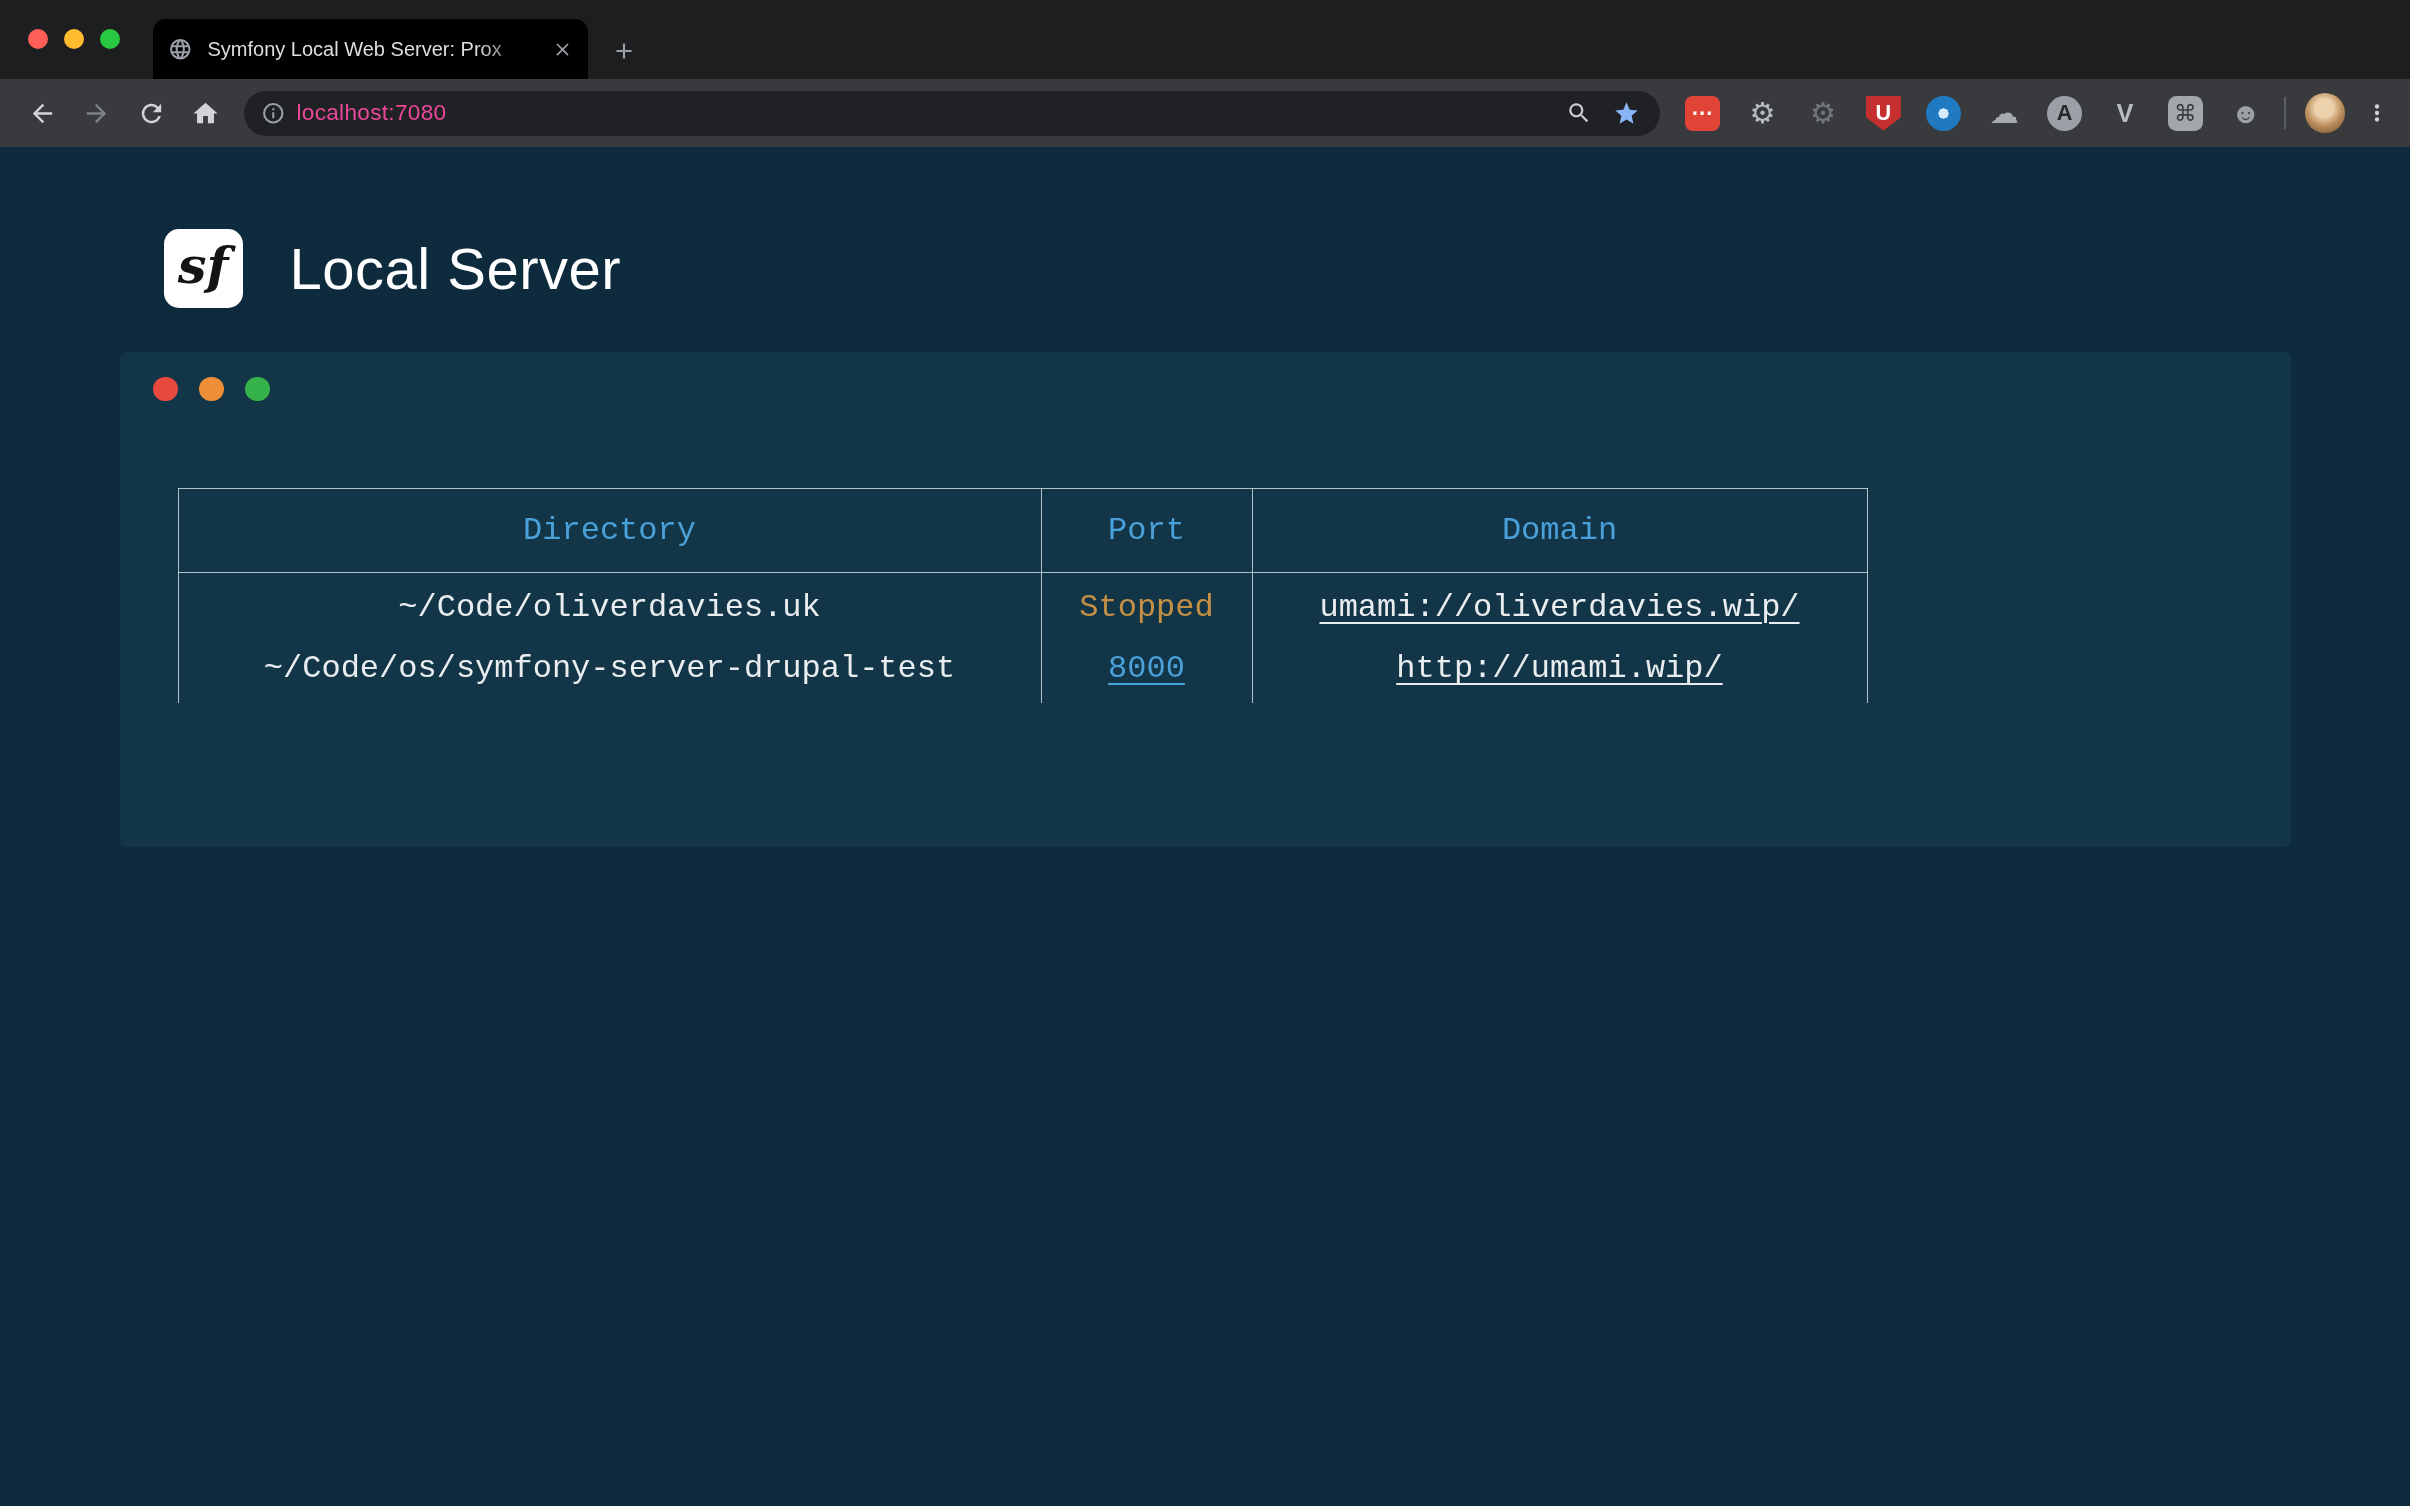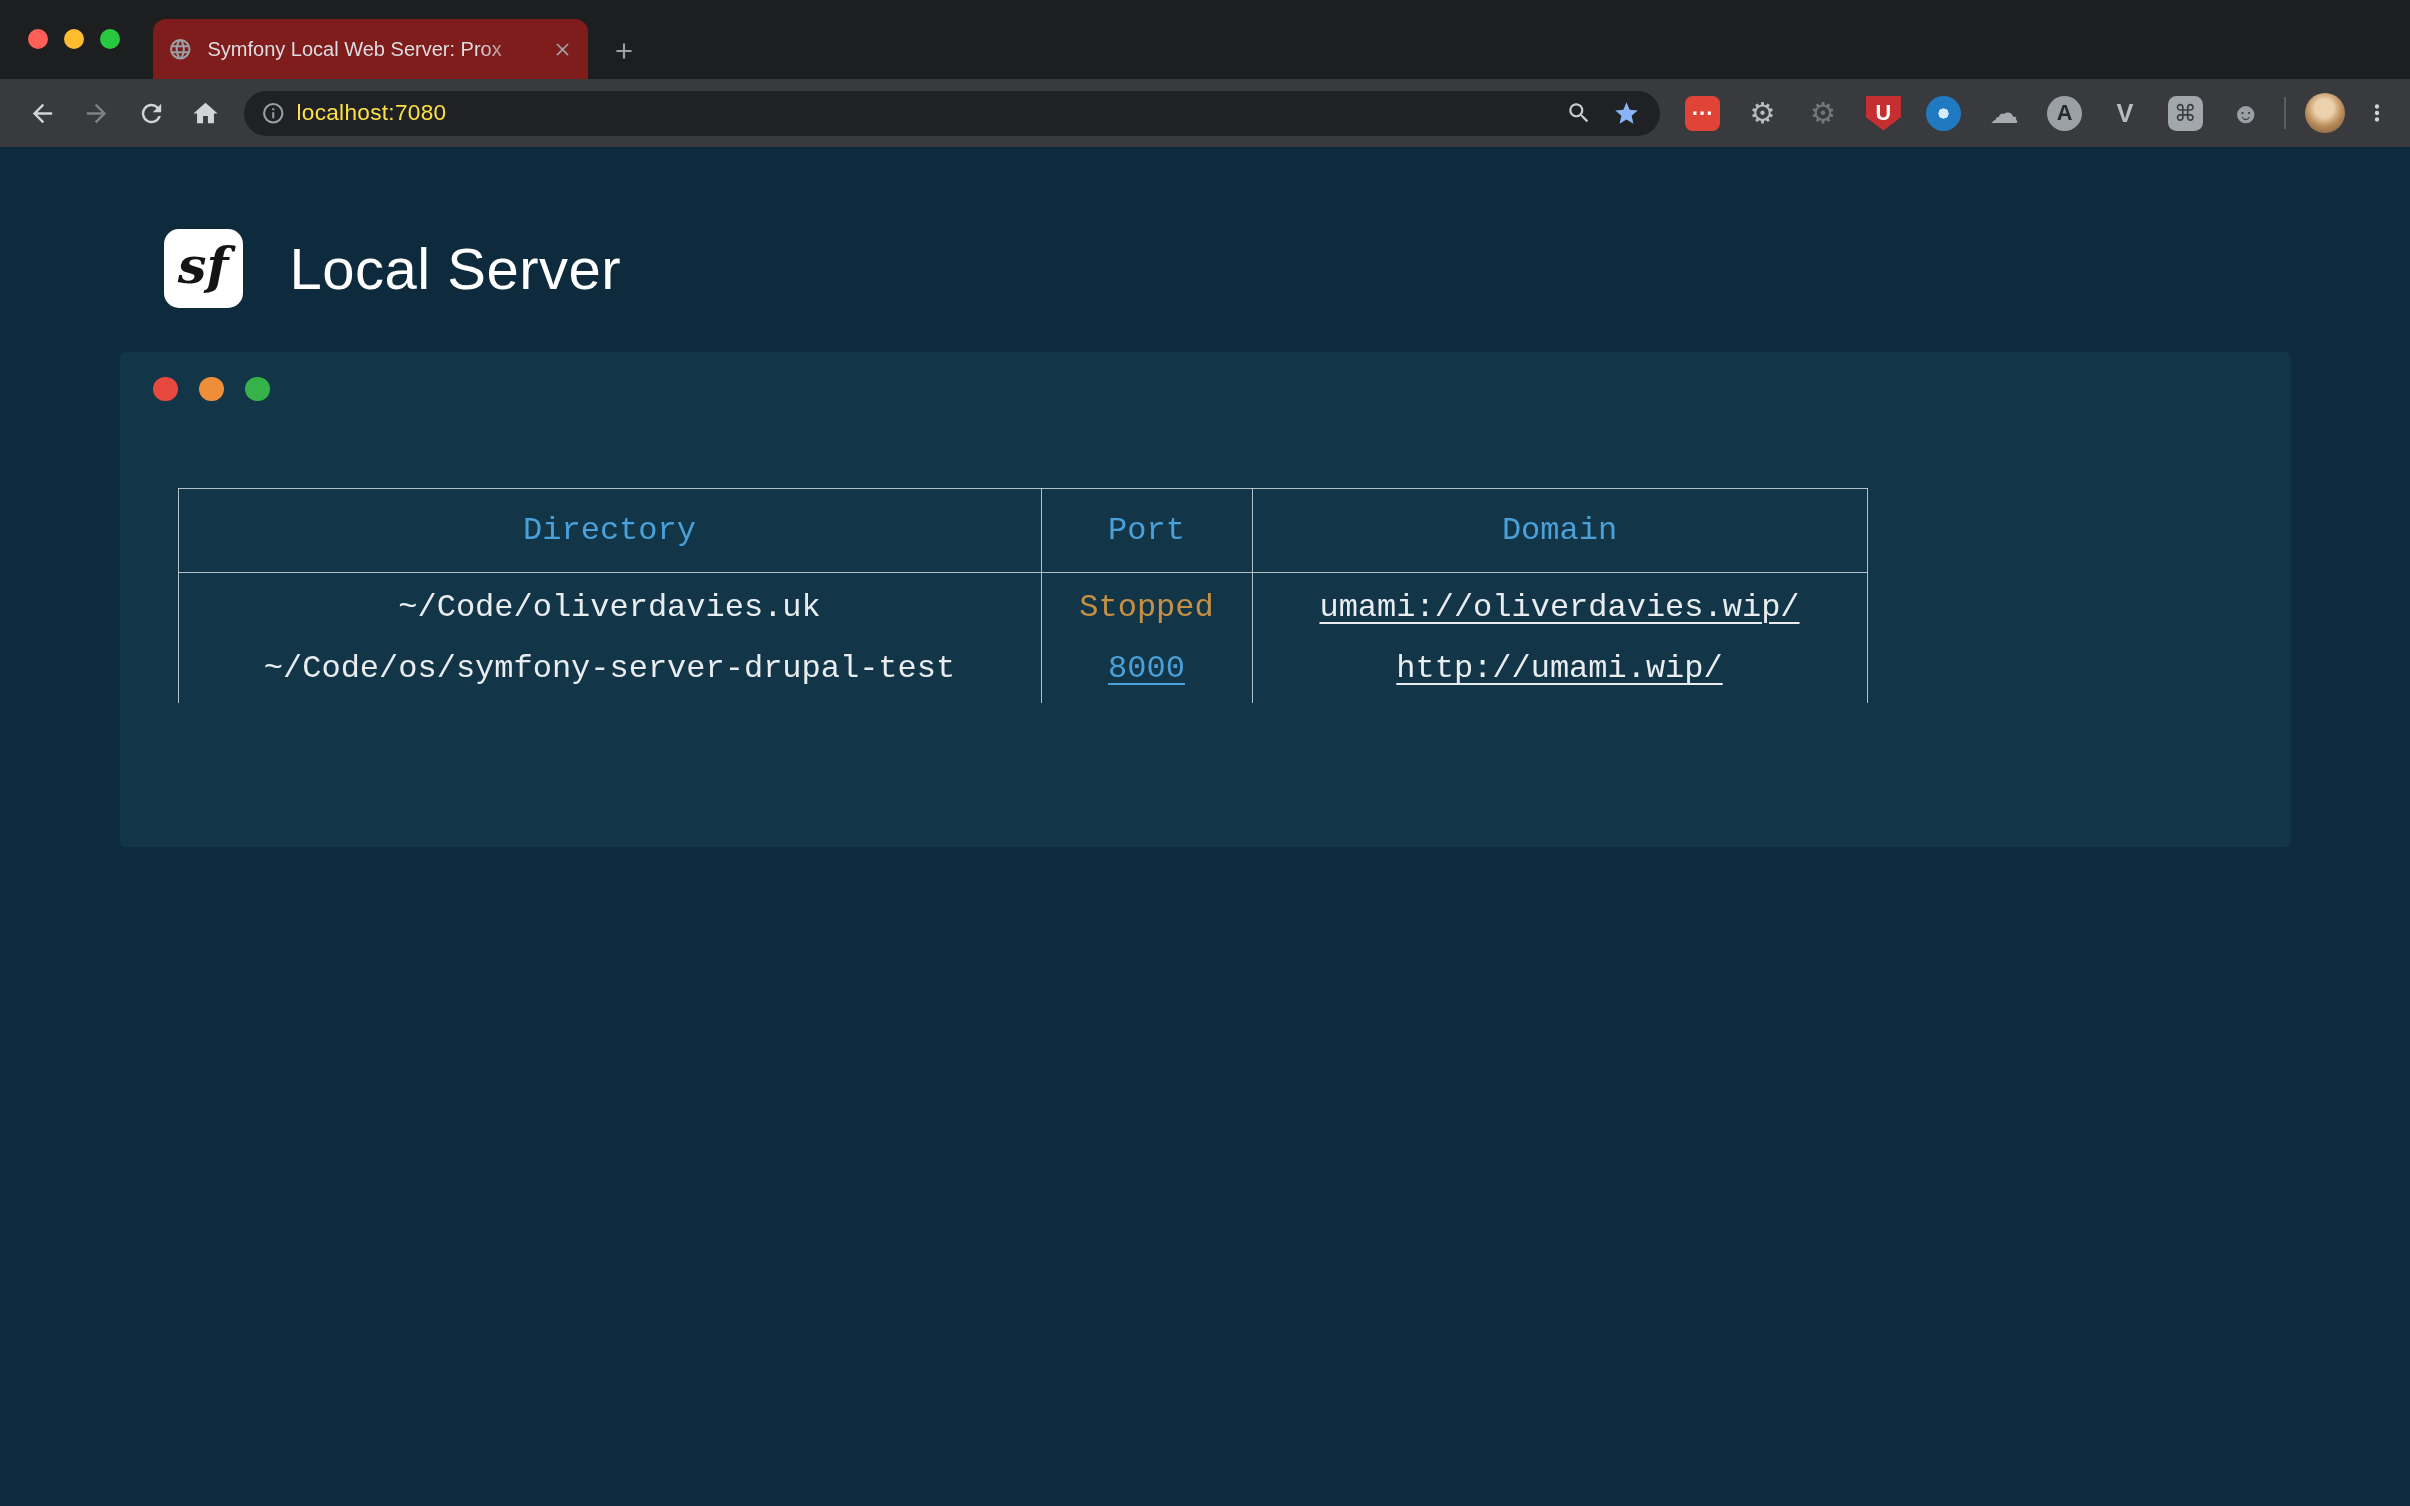--- a/index.html
+++ b/index.html
@@ -7,38 +7,38 @@
               font-family:"Liberation Sans", sans-serif; background:#0d2b3c; }
 
   
   .tabstrip { height:79px; background:#1d1e20; display:flex; align-items:flex-end; position:relative; }
   .traffic-lights { position:absolute; left:28px; top:29px; display:flex; gap:16px; }
   .light { width:20px; height:20px; border-radius:50%; }
   .light.red    { background:#ff5f57; }
   .light.yellow { background:#febc2e; }
   .light.green  { background:#28c840; }
 
-  .tab { height:60px; width:435px; margin-left:153px; background:#7f1d1d;
+  .tab { height:60px; width:435px; margin-left:153px; background:#000000;
          border-radius:13px 13px 0 0; display:flex; align-items:center; gap:15px; padding:0 15px; }
   .favicon { display:flex; } .favicon svg { width:24.5px; height:24.5px; fill:#9aa0a6; }
   .tab-title { flex:1; min-width:0; font-size:20px; color:#dcdee1; white-space:nowrap; overflow:hidden;
                -webkit-mask-image:linear-gradient(90deg,#000 82%,transparent);
                mask-image:linear-gradient(90deg,#000 82%,transparent); }
   .tab-close { display:flex; } .tab-close svg { width:21px; height:21px; fill:#9aa0a6; }
   .newtab { display:flex; margin:0 0 15px 22.6px; } .newtab svg { width:26px; height:26px; fill:#9aa0a6; }
 
   .toolbar { height:68px; background:#383a3d; display:flex; align-items:center; padding:0 21px; }
   .navbtn { width:43px; height:43px; display:flex; align-items:center; justify-content:center; margin-right:11.3px; }
   .navbtn svg { width:29px; height:29px; fill:#d2d4d7; }
   .navbtn.dim svg { fill:#7e8286; }
 
   .omnibox { flex:1; min-width:0; height:45px; background:#202124; border-radius:22.6px;
              display:flex; align-items:center; padding:0 13px 0 11.3px; margin:0 11.3px 0 5.6px; }
   .info { display:flex; margin:0 11.3px 0 5.6px; } .info svg { width:24.5px; height:24.5px; fill:#9aa0a6; }
-  .url { flex:1; font-size:22.6px; color:#fde047; letter-spacing:0.3px; }
+  .url { flex:1; font-size:22.6px; color:#ec4899; letter-spacing:0.3px; }
   .zoombtn { display:flex; margin-right:21px; } .zoombtn svg { width:26px; height:26px; fill:#c9cbce; }
   .starbtn { display:flex; margin-right:7.5px; } .starbtn svg { width:27px; height:27px; fill:#8ab4f8; }
 
   .extensions { display:flex; align-items:center; gap:25.4px; margin:0 19px 0 13px; }
   .ext { width:35px; height:35px; display:flex; align-items:center; justify-content:center;
          font-size:25.4px; color:#b7bbbf; }
   .ext-red    { background:#df4437; color:#fff; font-weight:bold; font-size:21.7px; border-radius:7.5px; }
   .ext-gear   { color:#b7bbbf; font-size:29px; }
   .ext-gear2  { color:#73777c; font-size:29px; }
   .ext-ublock { background:#c62f2f; color:#fff; font-weight:bold; font-size:21.7px;

